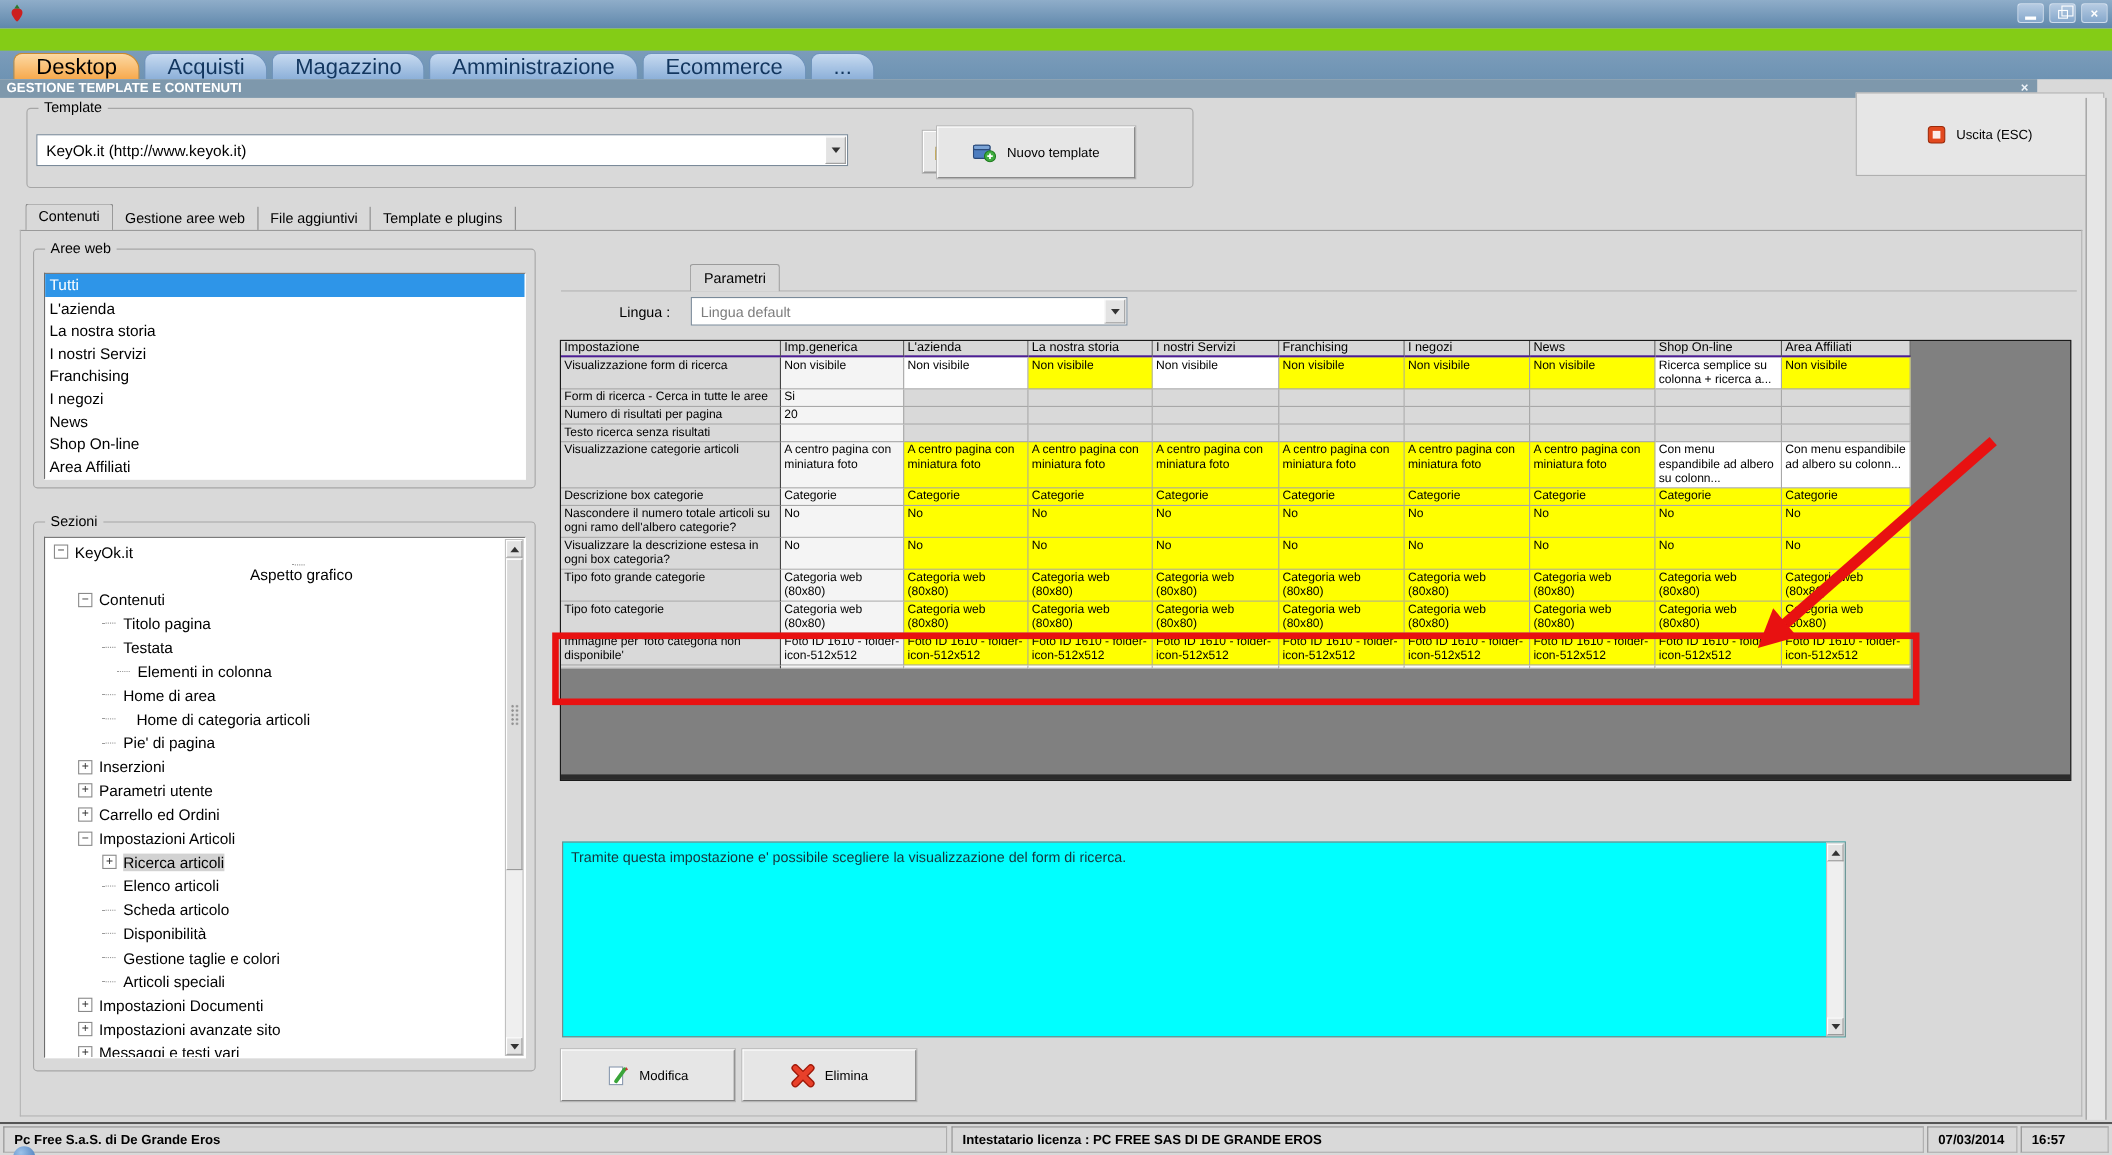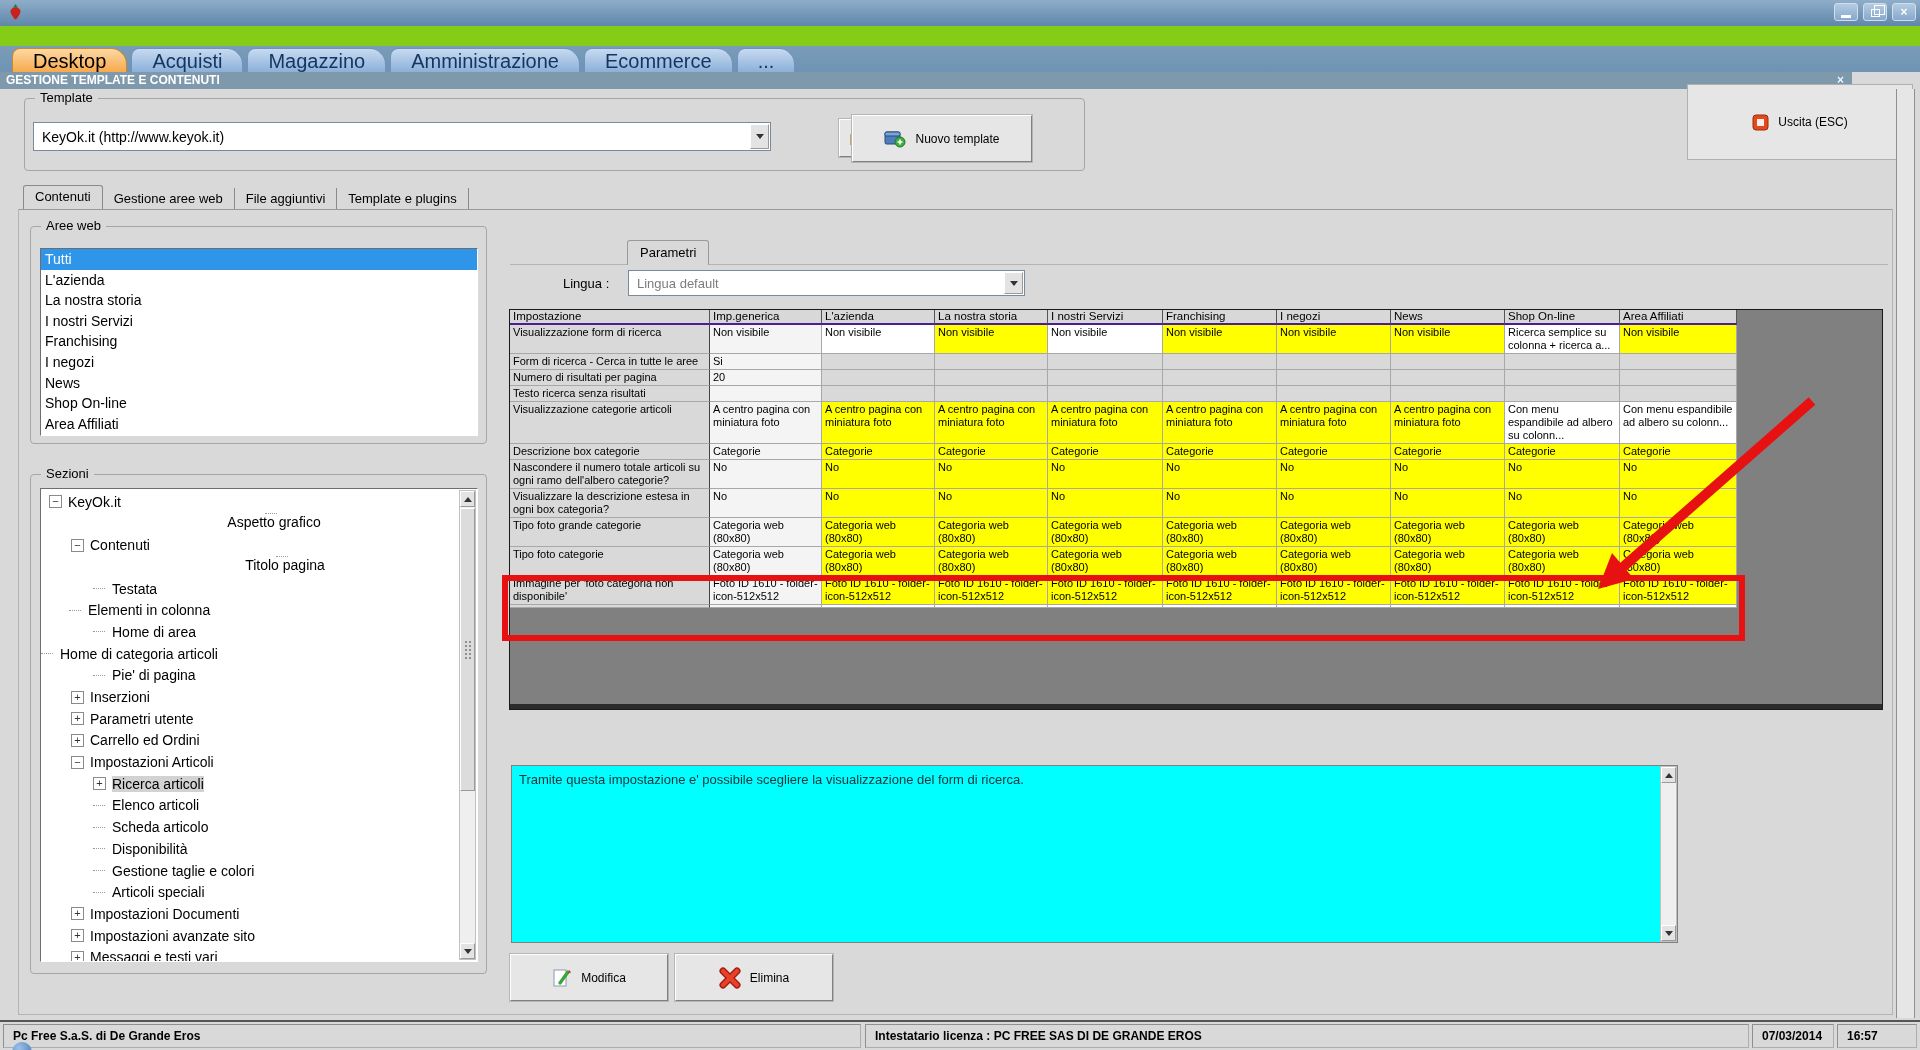--- a/index.html
+++ b/index.html
@@ -249,37 +249,37 @@
       <span class="tlabel">KeyOk.it</span>
     </div>
     <div class="tnode" style="padding-left: 30px; flex-direction: column;">
       <div class="tconn"></div>
       <span class="tlabel">Aspetto grafico</span>
     </div>
     <div class="tnode" style="padding-left: 30px;">
       <div class="texp">−</div>
       <span class="tlabel">Contenuti</span>
     </div>
-    <div class="tnode" style="padding-left: 52px; flex-direction: column;">
+    <div class="tnode" style="padding-left: 52px;">
       <div class="tconn"></div>
       <span class="tlabel">Titolo pagina</span>
     </div>
     <div class="tnode" style="padding-left: 52px;">
       <div class="tconn"></div>
       <span class="tlabel">Testata</span>
     </div>
-    <div class="tnode" style="padding-left: 28px;">
+    <div class="tnode" style="padding-left: 65px;">
       <div class="tconn"></div>
       <span class="tlabel">Elementi in colonna</span>
     </div>
     <div class="tnode" style="padding-left: 52px;">
       <div class="tconn"></div>
       <span class="tlabel">Home di area</span>
     </div>
-    <div class="tnode" style="">
+    <div class="tnode" style="padding-left: 52px; gap: 12px;">
       <div class="tconn"></div>
       <span class="tlabel">Home di categoria articoli</span>
     </div>
     <div class="tnode" style="padding-left: 52px;">
       <div class="tconn"></div>
       <span class="tlabel">Pie' di pagina</span>
     </div>
     <div class="tnode" style="padding-left: 30px;">
       <div class="texp">+</div>
       <span class="tlabel">Inserzioni</span>

